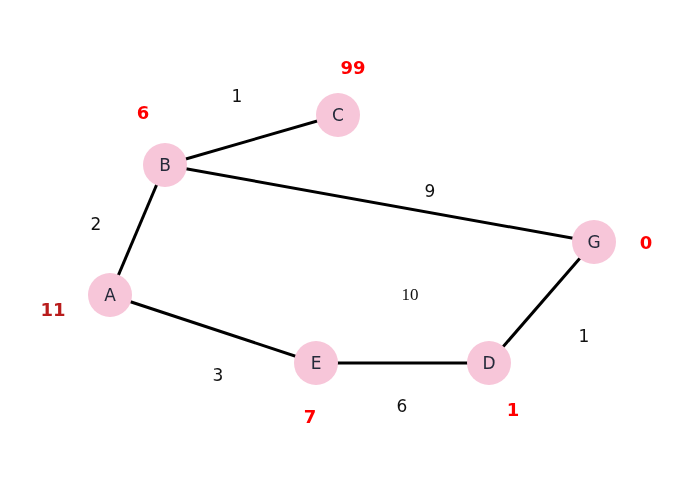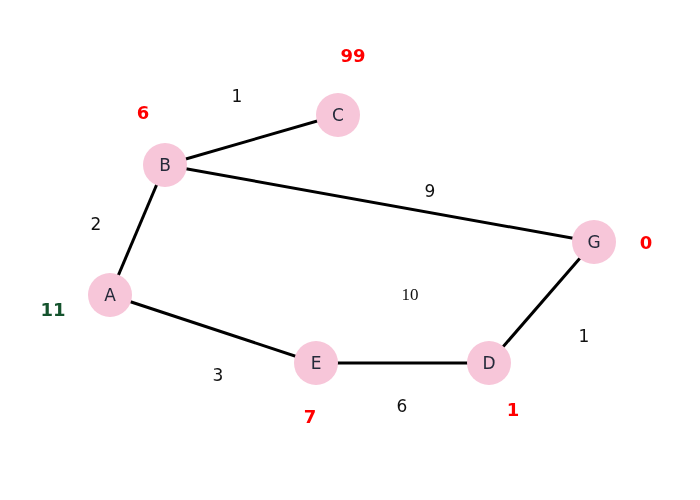--- a/index.html
+++ b/index.html
@@ -95,21 +95,21 @@
         <span class="graph-node-label" style="color: rgb(37, 42, 58);">G</span>
       </div>
     </div>
   <div id="label-layer">
       <div class="edge-weight" style="left: 237px; top: 96px; color: rgb(17, 17, 17);">1</div>
       <div class="edge-weight" style="left: 430px; top: 191px; color: rgb(17, 17, 17);">9</div>
       <div class="edge-weight" style="left: 96px; top: 224px; color: rgb(17, 17, 17);">2</div>
       <div class="edge-weight" style="left: 218px; top: 375px; color: rgb(17, 17, 17);">3</div>
       <div class="edge-weight" style="left: 402px; top: 406px; color: rgb(17, 17, 17);">6</div>
       <div class="edge-weight" style="left: 584px; top: 336px; color: rgb(17, 17, 17);">1</div>
-      <div class="dist-label" style="left: 53px; top: 310px; color: #14532d;">11</div>
+      <div class="dist-label" style="left: 53px; top: 310px; color: #b91c1c;">11</div>
       <div class="dist-label" style="left: 143px; top: 113px; color: rgb(255, 0, 0);">6</div>
-      <div class="dist-label" style="left: 353px; top: 56px; color: rgb(255, 0, 0);">99</div>
+      <div class="dist-label" style="left: 353px; top: 68px; color: rgb(255, 0, 0);">99</div>
       <div class="dist-label" style="left: 513px; top: 410px; color: rgb(255, 0, 0);">1</div>
       <div class="dist-label" style="left: 310px; top: 417px; color: rgb(255, 0, 0);">7</div>
       <div class="dist-label" style="left: 646px; top: 243px; color: rgb(255, 0, 0);">0</div>
       <div class="edge-weight" style="left: 410px; top: 294px; color: rgb(17, 17, 17); font-family: Liberation Serif, serif;">10</div>
     </div>
 </div>
 
 </body></html>

